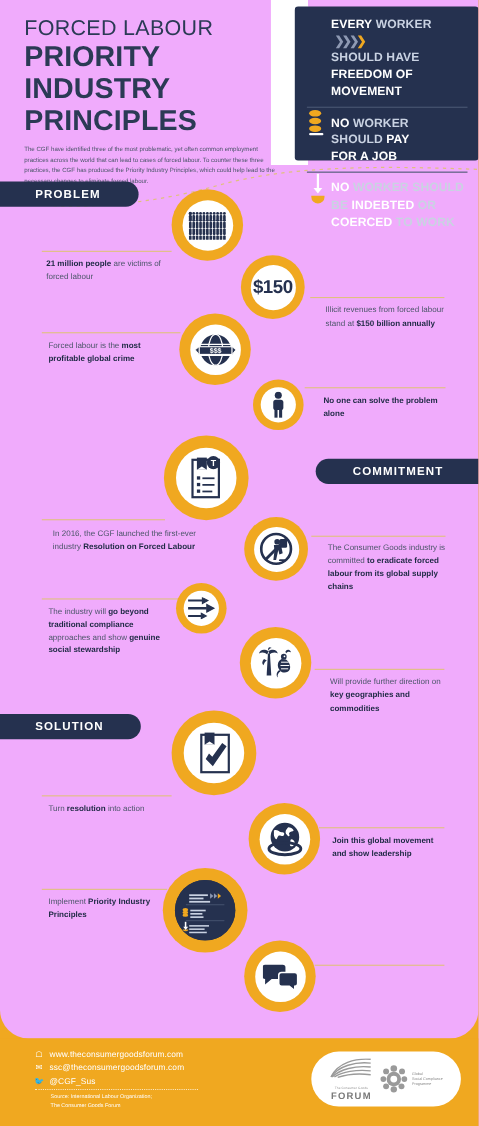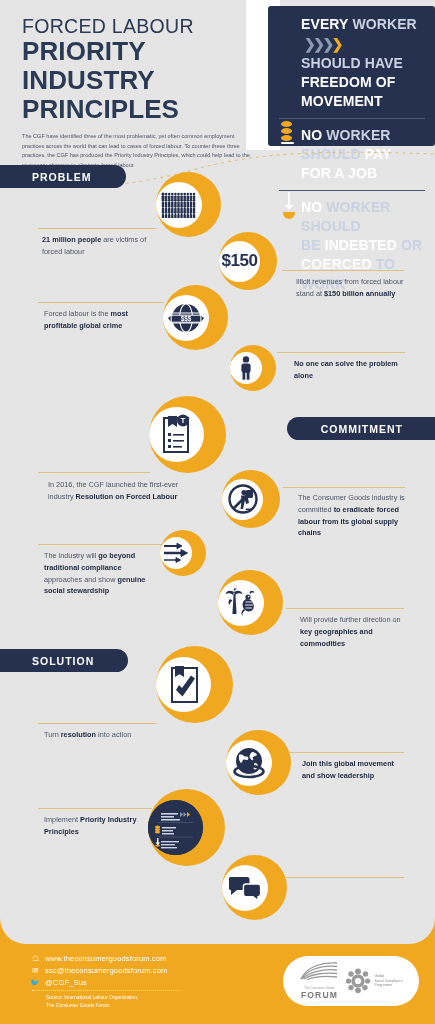--- a/index.html
+++ b/index.html
@@ -9,21 +9,21 @@
     background: #f0a820;
     position: relative;
     overflow: hidden;
   }
 
   
   .sheet {
     position: absolute;
     left: 0; top: 0;
     width: 435px; height: 944px;
-    background: #e5e5e5;
+    background: #f0abfc;
     border-bottom-left-radius: 26px;
     border-bottom-right-radius: 26px;
     overflow: hidden;
   }
 
   
   .header { position: absolute; left:0; top:0; width:435px; height:150px; }
 
   .hdr-left { position:absolute; left:22px; top:16px; width:245px; }
   .title1 {
@@ -56,21 +56,21 @@
     clip-path: polygon(0 0, 100% 0, 100% 18%, 62% 40%, 62% 62%, 100% 84%, 100% 100%, 0 100%);
   }
   .notch2 {
     position:absolute; left:262px; top:0; width:22px; height:150px;
     background:#ffffff;
     border-top-right-radius:16px; border-bottom-right-radius:16px;
   }
 
   .pp { position:relative; padding-left: 22px; min-height: 33px; }
   .pp + .pp { margin-top: 6px; padding-top: 7px; border-top: 1px solid #4a5773; }
-  .pp-text { font-size: 14px; line-height: 1.38; color:#c9d2e2; font-weight:700;
+  .pp-text { font-size: 11px; line-height: 1.38; color:#c9d2e2; font-weight:700;
              letter-spacing:.1px; text-transform: uppercase; }
   .pp-text .wht { color:#ffffff; font-weight:800; }
 
   .chev { display:inline-block; position:relative; top:1px; margin-left:3px; letter-spacing:-2.5px; }
   .chev i { font-style:normal; color:#8e99b3; font-weight:700; }
   .chev i.gold { color:#f0a820; }
 
   .ico-coins { position:absolute; left:2px; top:2px; width:15px; }
   .coin { width:11px; height:6px; border-radius:50%; background:#f0a820; margin-bottom:1px; }
   .coin-bar { width:13px; height:2px; background:#ffffff; border-radius:1px; margin-top:1px;}
@@ -92,21 +92,21 @@
   .pill.left  { left:-10px; border-radius:0 13px 13px 0; padding:0 34px 0 42px; }
   .pill.right { right:-10px; border-radius:13px 0 0 13px; padding:0 42px 0 34px; justify-content:flex-end; }
 
   
   .rail { position:absolute; height:1px; background:#e0c07e; }
 
   
   .node {
     position:absolute; border-radius:50%;
     background:#f0a820;
-    display:flex; align-items:center; 
+    display:flex; align-items:center; justify-content:center;
   }
   .node .inner {
     border-radius:50%; background:#ffffff;
     display:flex; align-items:center; justify-content:center;
     overflow:hidden;
   }
   .node.dark .inner { background:#25314f; }
   .node.s-xl { width:77px; height:77px; }
   .node.s-xl .inner { width:55px; height:55px; }
   .node.s-lg { width:65px; height:65px; }

